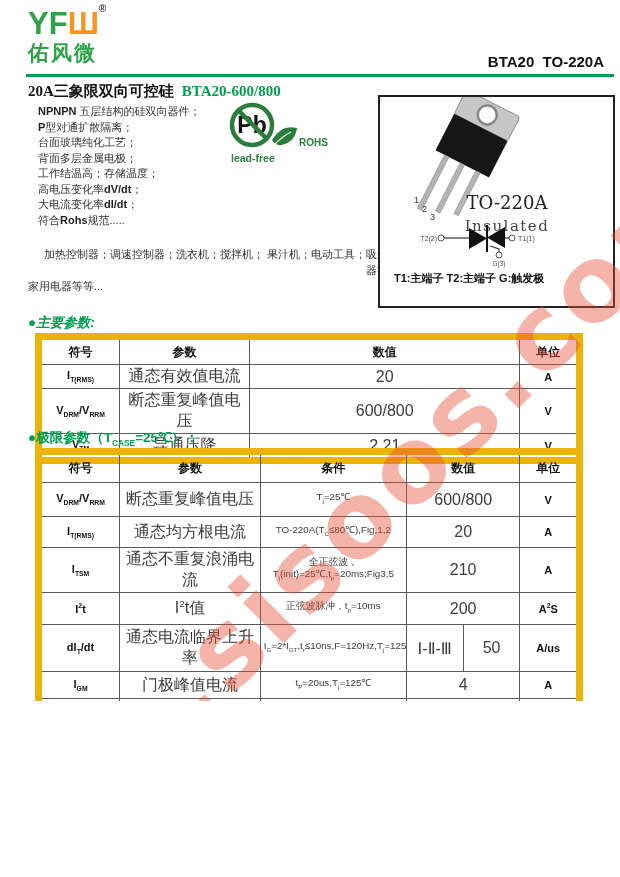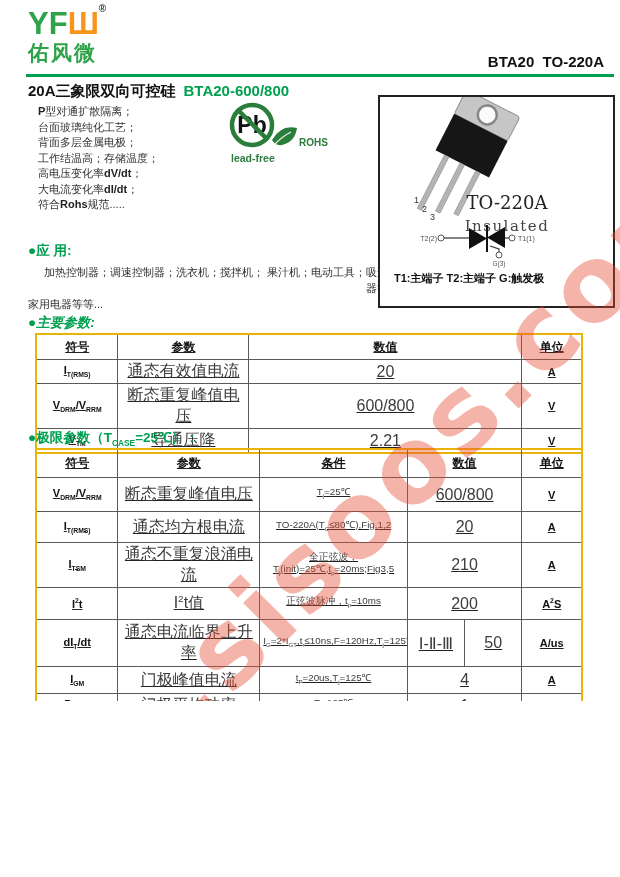--- a/index.html
+++ b/index.html
@@ -10,21 +10,21 @@
              font-family:"DejaVu Sans",sans-serif;font-size:105px;font-weight:bold;letter-spacing:5px;
              color:rgba(231,76,50,0.42);white-space:nowrap;z-index:60;pointer-events:none;}
   
   .logo{position:absolute;left:28px;top:8px;line-height:1;}
   .logo-latin{font-size:31px;font-weight:bold;letter-spacing:0px;}
   .logo-yf{color:#2fa349;} .logo-w{color:#f7941d;}
   .logo-reg{font-size:10px;color:#333;vertical-align:top;position:relative;top:-4px;}
   .logo-cn{font-size:21px;font-weight:bold;color:#2fa349;letter-spacing:2px;margin-top:3px;}
   .model{position:absolute;right:16px;top:53px;font-size:15px;font-weight:bold;color:#111;white-space:pre;}
   .rule{position:absolute;left:26px;right:6px;top:74px;height:3px;background:#00a050;}
-  .title-line{position:absolute;left:28px;top:82px;font-size:15px;font-weight:bold;white-space:nowrap;}
+  .title-line{position:absolute;left:28px;top:82px;font-size:15px;font-weight:bold;white-space:nowrap;font-family:Liberation Serif, serif;}
   .title-cn{color:#111;} .title-model{color:#00a050;margin-left:8px;}
   
   .sec-h{color:#00a050;font-weight:bold;font-size:13.5px;}
   
   .features{position:absolute;left:28px;top:100px;width:340px;}
   .feat-list{margin:4px 0 0 10px;font-size:11px;color:#333;line-height:15.5px;}
   .feat-item b{color:#222;}
   
   .pb-badge{position:absolute;left:225px;top:100px;z-index:2;}
   
@@ -33,21 +33,21 @@
   .apps-l1{padding-left:8px;text-align:right;}
   
   .pkg-box{position:absolute;left:378px;top:95px;width:233px;height:209px;border:2px solid #222;background:#fff;}
   
   .h-main{position:absolute;left:28px;top:314px;font-style:italic;}
   .h-limits{position:absolute;left:28px;top:428px;}
   table{border-collapse:collapse;table-layout:fixed;position:absolute;left:35px;background:transparent;}
   #main-table{top:333px;width:548px;}
   #limits-table{top:448px;width:548px;}
   th,td{border:1px solid #5a5a5a;text-align:center;vertical-align:middle;padding:1px 3px;overflow:hidden;}
-  table{border:2px solid #eab308;text-decoration:underline;}
+  table{border:7px solid #eab308;}
   th{font-size:12px;color:#111;font-weight:bold;height:22px;}
   #limits-table th{height:25px;}
   td{font-size:16px;color:#3c3c3c;}
   td.sym{font-weight:bold;color:#111;font-size:11px;}
   td.cond{font-size:9.8px;line-height:11.5px;}
   td.unit{font-weight:bold;color:#111;font-size:11px;}
   td.unit-normal{font-weight:normal;color:#444;}
   sub{font-size:0.62em;} sup{font-size:0.62em;}
   #main-table tbody td{height:21px;}
   #limits-table tbody tr:nth-child(1) td{height:31px;}
@@ -77,20 +77,21 @@
     <div class="logo-cn">佑风微</div>
   </div>
   <div class="model">BTA20  TO-220A</div>
   <div class="rule"></div>
   <div class="title-line">
     <span class="title-cn">20A三象限双向可控硅</span><span class="title-model">BTA20-600/800</span>
   </div>
 
   <div class="features">
     <div class="feat-list" id="feature-list">
+        <div class="feat-item"><b>NPNPN</b> 五层结构的硅双向器件；</div>
         <div class="feat-item"><b>P</b>型对通扩散隔离；</div>
         <div class="feat-item">台面玻璃纯化工艺；</div>
         <div class="feat-item">背面多层金属电极；</div>
         <div class="feat-item">工作结温高；存储温度；</div>
         <div class="feat-item">高电压变化率<b>dV/dt</b>；</div>
         <div class="feat-item">大电流变化率<b>dI/dt</b>；</div>
         <div class="feat-item">符合<b>Rohs</b>规范.....</div>
       </div>
   </div>
 
@@ -100,21 +101,20 @@
       <text x="27" y="33" font-size="23" font-weight="bold" fill="#111" text-anchor="middle" font-family="Liberation Sans, sans-serif">Pb</text>
       <line x1="12" y1="9" x2="43" y2="40" stroke="#2b7d3b" stroke-width="4.5"></line>
       <path d="M47,40 Q56,24 72,28 Q70,42 57,45 Q50,46 47,40 Z" fill="#2b7d3b"></path>
       <path d="M50,44 Q58,36 66,32" stroke="#e8f4e8" stroke-width="1.2" fill="none"></path>
       <text x="74" y="46" font-size="10" font-weight="bold" fill="#2b7d3b" font-family="Liberation Sans, sans-serif">ROHS</text>
       <text x="6" y="62" font-size="10.5" font-weight="bold" fill="#2b7d3b" font-family="Liberation Sans, sans-serif">lead-free</text>
     </svg>
   </div>
 
   <div class="apps">
-    <div class="sec-h">●应 用:</div>
     <div class="apps-text">
       <div class="apps-l1">加热控制器；调速控制器；洗衣机；搅拌机； 果汁机；电动工具；吸尘器等</div>
       <div>家用电器等等...</div>
     </div>
   </div>
 
   <div class="pkg-box">
     <svg width="229" height="205" viewBox="0 0 229 205">
 
       <g transform="translate(95,42) rotate(27)">

